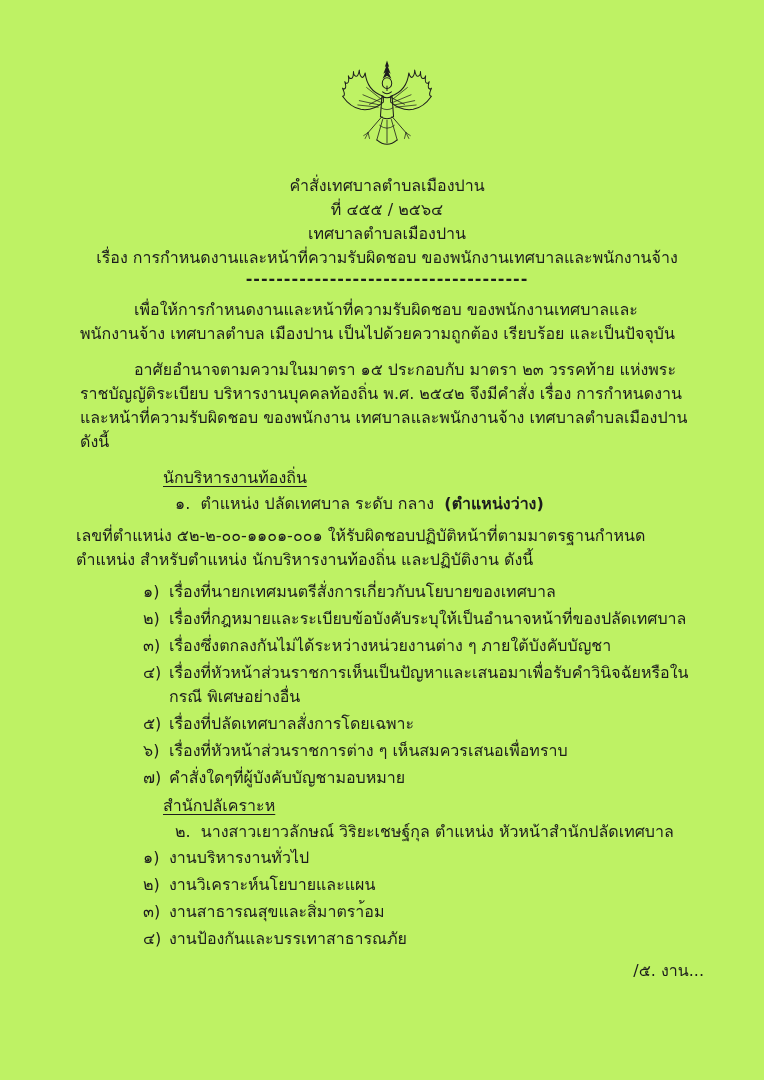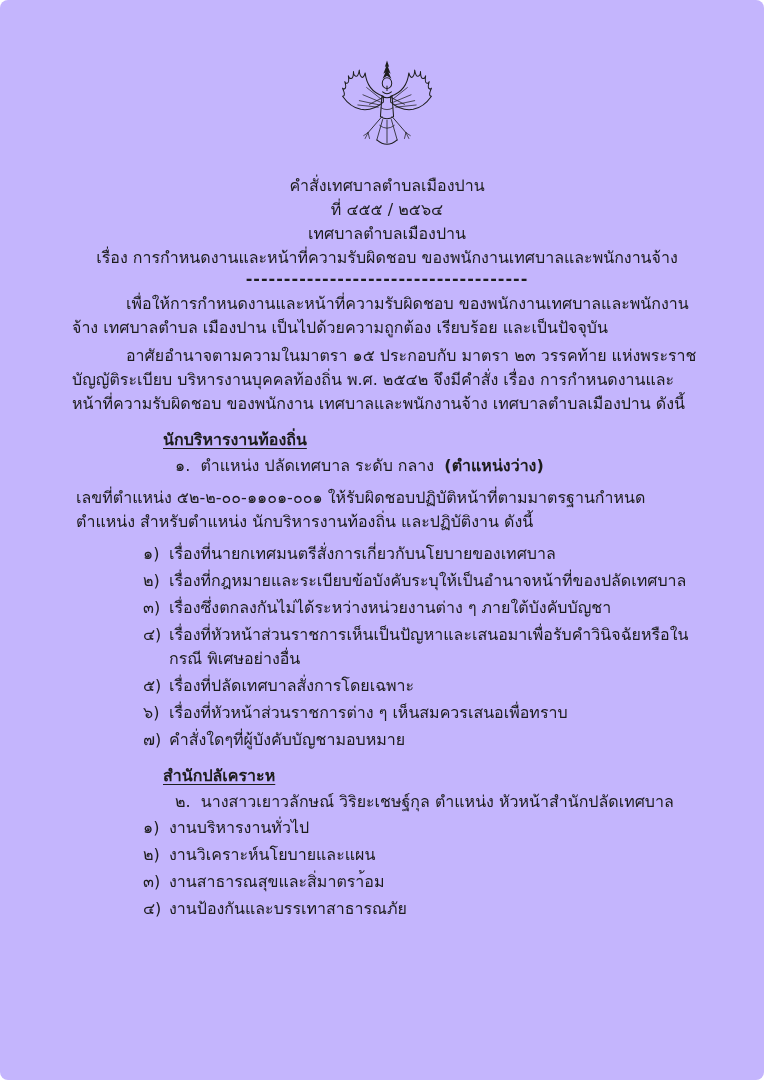--- a/index.html
+++ b/index.html
@@ -1,38 +1,37 @@
 <!DOCTYPE html>
 <html lang="th"><head>
 <meta charset="utf-8">
 <style>
   html, body { margin: 0; padding: 0; background: #ffffff; }
   .page {
     position: relative;
     width: 764px;
     height: 1080px;
-    background: #c4b5fd;
+    background: #bef264;
     box-sizing: border-box;
     padding: 58px 58px 0 68px;
     font-family: "DejaVu Sans", "Liberation Sans", sans-serif;
     font-size: 16px;
     line-height: 1.5;
     color: #1c1c1c;
     overflow: hidden;
-    border-radius: 8px;
   }
   .emblem-wrap { display: flex; justify-content: center; margin-bottom: 6px; }
   .emblem-wrap svg { display: block; }
   .title-block { text-align: center; }
   .title-line { margin: 0; }
   .separator { text-align: center; letter-spacing: 1px; line-height: 0.9; margin: 2px 0 6px 0; font-weight: bold; }
-  .para { text-indent: 54px; margin: 4px; overflow-wrap: break-word; }
+  .para { text-indent: 54px; margin: 12px; overflow-wrap: break-word; }
   .section-heading {
-    margin: 12px 0 0 95px;
-    font-weight: bold;
+    margin: 4px 0 0 95px;
+    font-weight: normal;
     text-decoration: underline;
     text-underline-offset: 3px;
   }
   .item-line { margin: 2px 0 0 107px; }
   .item-line .bold { font-weight: bold; }
   .detail { margin: 8px; overflow-wrap: break-word; }
   .num-list { margin: 2px 0 4px 75px; }
   .list-row { display: flex; align-items: flex-start; margin-bottom: 3px; }
   .list-row .num { flex: 0 0 26px; }
   .list-row .txt { flex: 1 1 auto; overflow-wrap: break-word; }
@@ -136,14 +135,15 @@
     <div class="list-row">
         <span class="num">๓)</span>
         <span class="txt">งานสาธารณสุขและสิ่มาตรา้อม</span>
       </div>
     <div class="list-row">
         <span class="num">๔)</span>
         <span class="txt">งานป้องกันและบรรเทาสาธารณภัย</span>
       </div>
   </div>
 
+  <p class="footer-note">/๕. งาน...</p>
 
 </div>
 
 </body></html>

